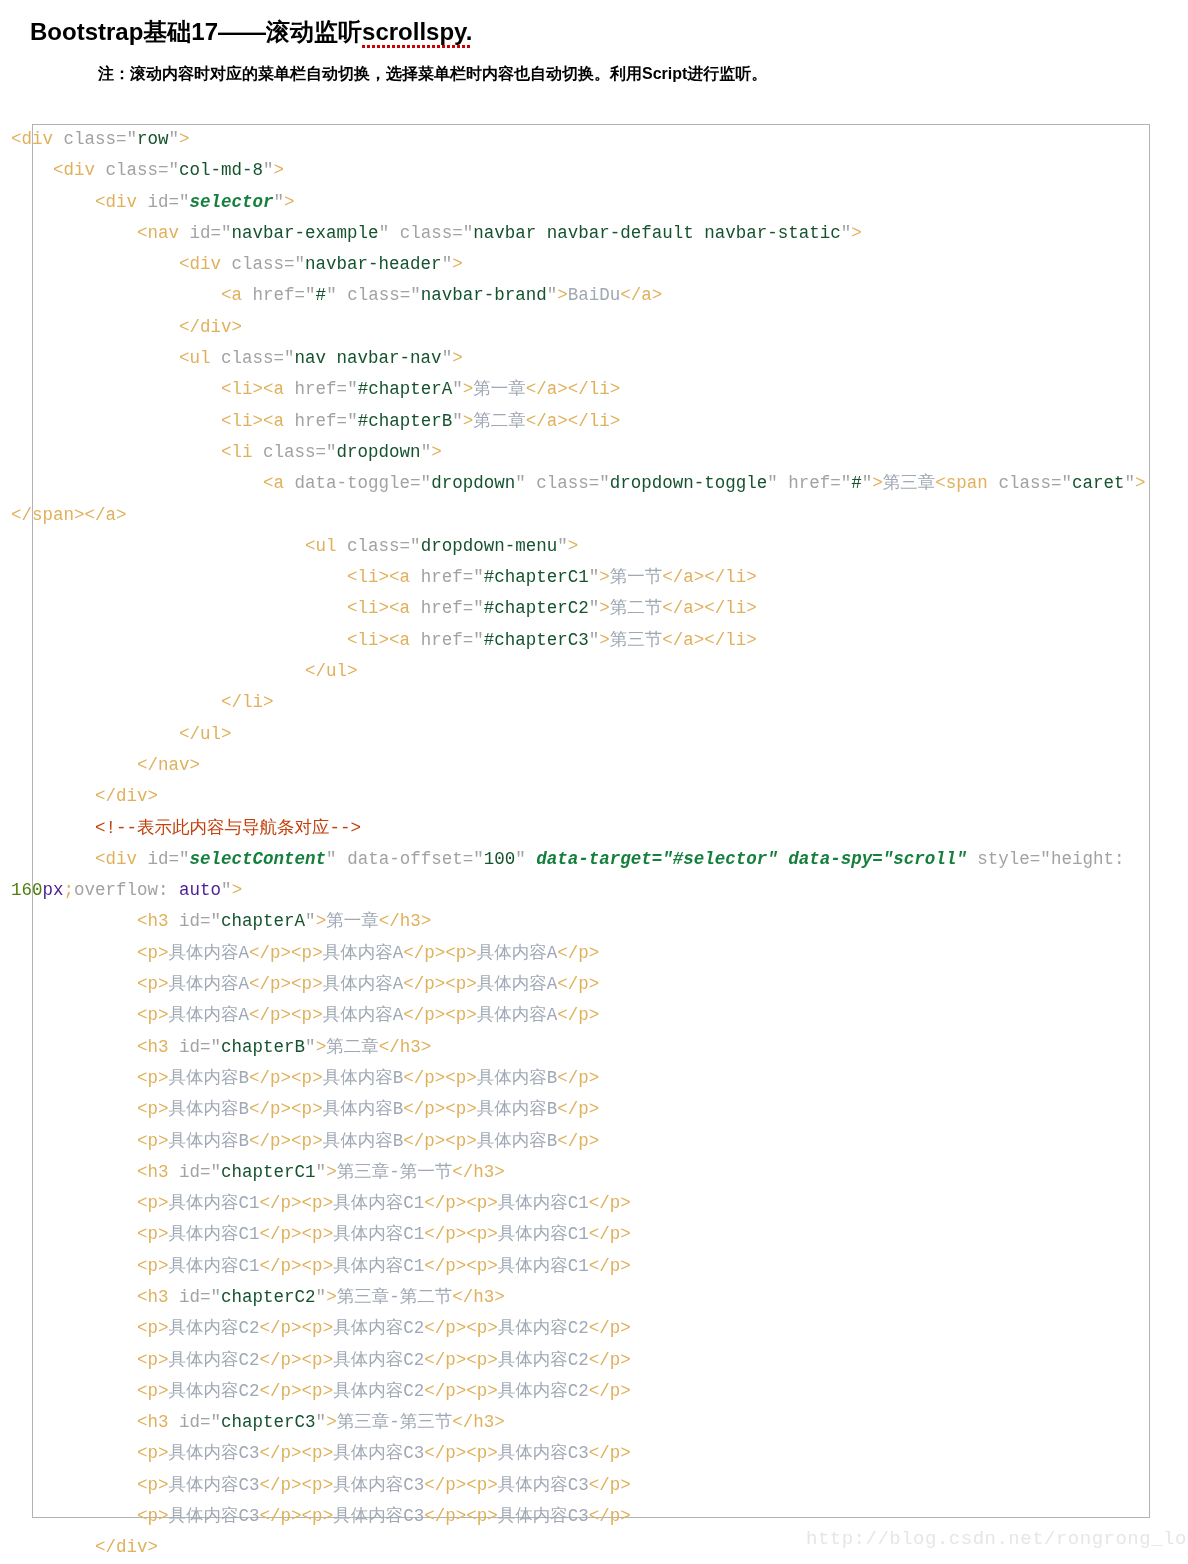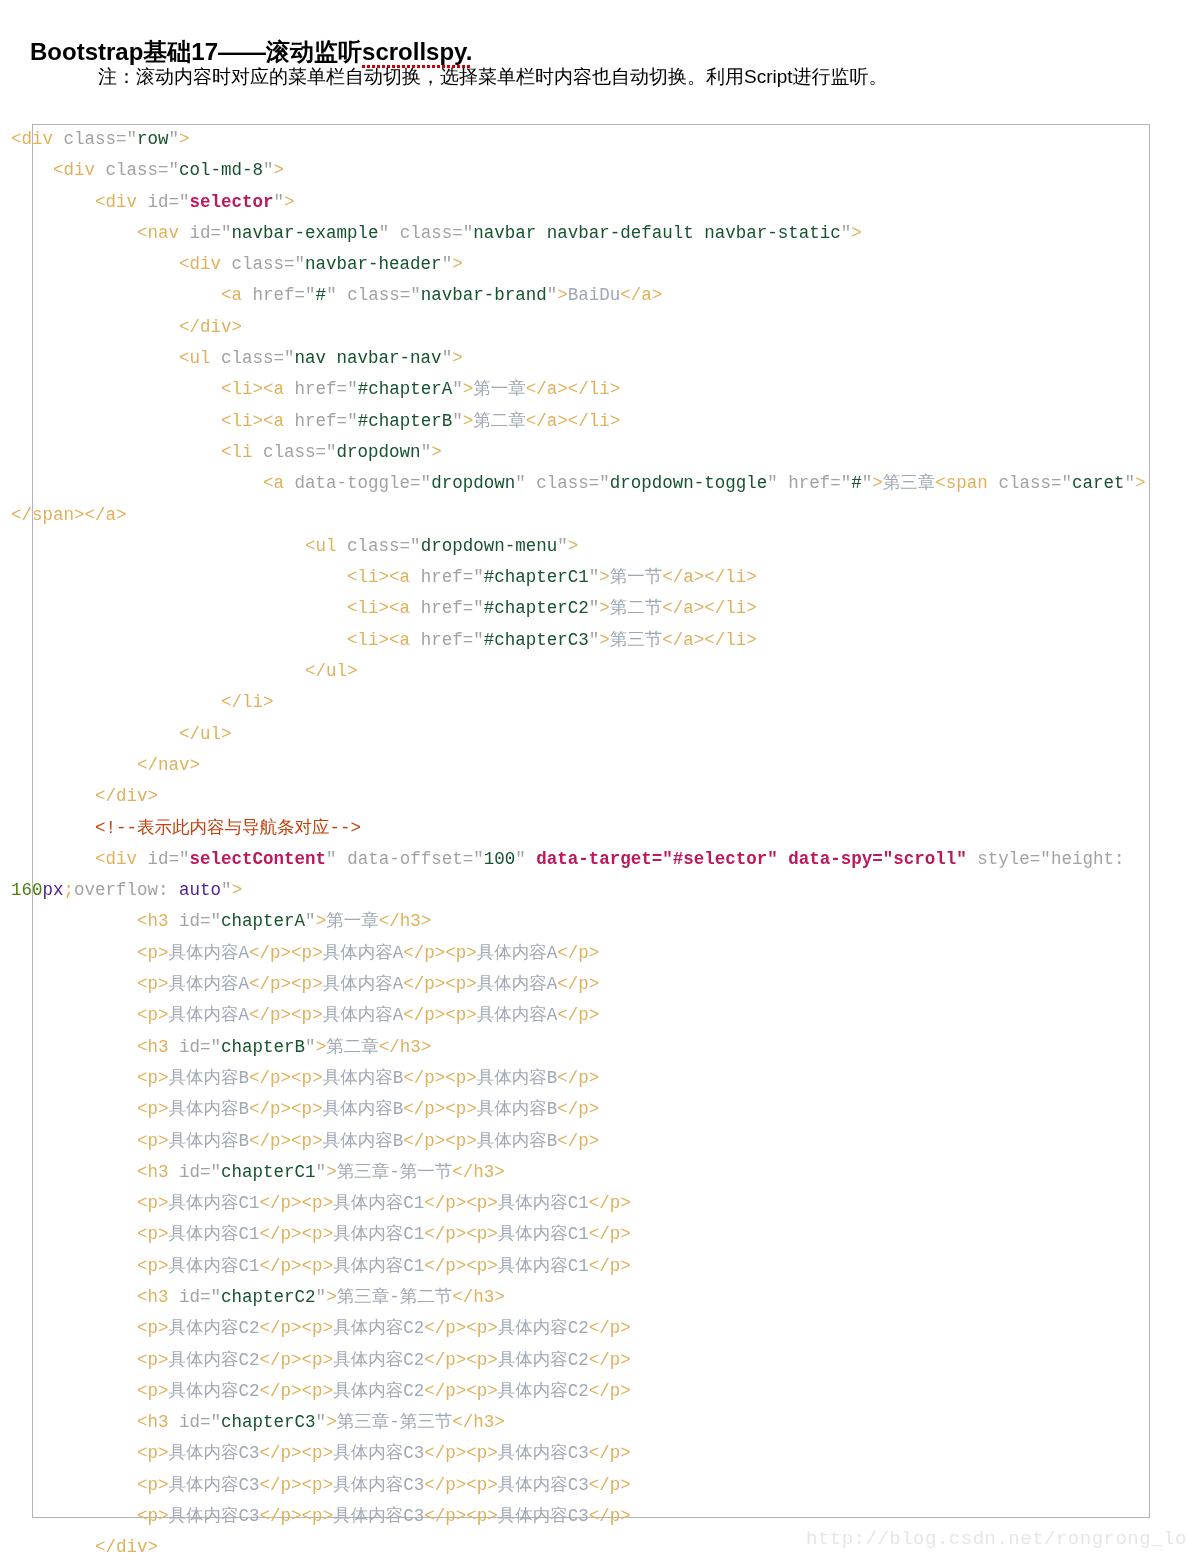--- a/index.html
+++ b/index.html
@@ -12,21 +12,21 @@
     height: 1564px;
     position: relative;
     font-family: "Liberation Sans", sans-serif;
     overflow: hidden;
   }
 
   
   .page-title {
     position: absolute;
     left: 30px;
-    top: 20px;
+    top: 0;
     font-size: 24px;
     font-weight: 700;
     color: #000000;
     white-space: nowrap;
     letter-spacing: 0px;
   }
   .spell-error {
     position: relative;
     display: inline-block;
   }
@@ -41,22 +41,22 @@
         to right,
         #cc0000 0px, #cc0000 3px,
         rgba(255,255,255,0) 3px, rgba(255,255,255,0) 5px);
   }
 
   
   .note-line {
     position: absolute;
     left: 98px;
     top: 64px;
-    font-size: 19px;
-    font-weight: 400;
+    font-size: 16px;
+    font-weight: 700;
     color: #000000;
     white-space: nowrap;
   }
 
   
   .code-box {
     position: absolute;
     left: 32px;
     top: 124px;
     width: 1118px;
@@ -83,21 +83,21 @@
   .code-pre .ln {
     display: block;
     padding-left: 11px;
   }
 
   
   .t  { color: #e0b05a; }              
   .an { color: #a2a2a2; }              
   .av { color: #14532d; }              
   .tx { color: #9fa8b4; }              
-  .hl { color: #be185d; font-weight: 700; }  
+  .hl { color: #15803d; font-weight: 700; font-style: italic; }  
   .nm { color: #4d7c0f; }              
   .cm { color: #c2410c; }              
   .pv { color: #4c1d95; }              
   .sc { color: #e0b05a; }              
 
   
   .watermark {
     position: absolute;
     left: 806px;
     top: 1528px;

